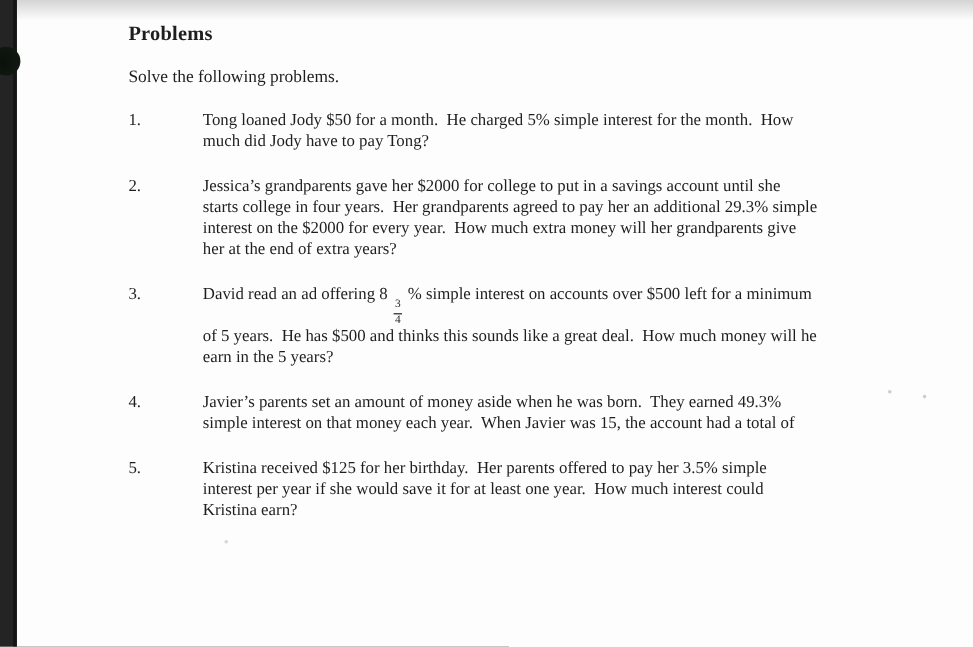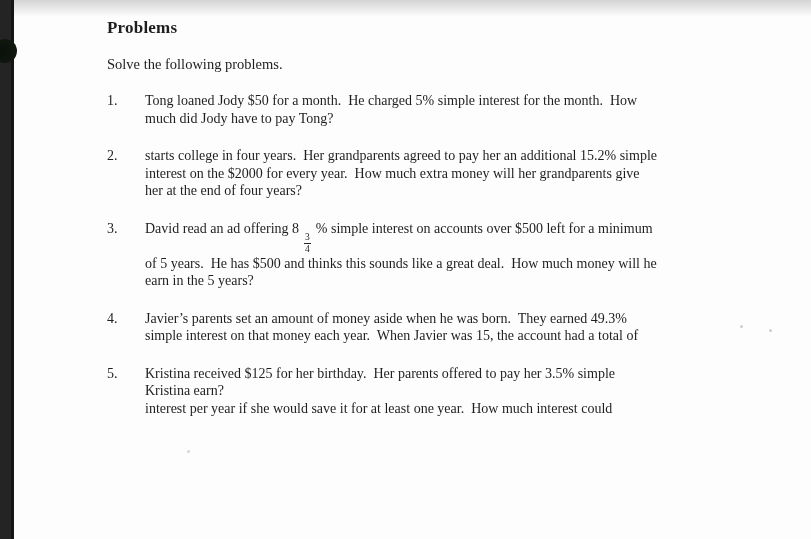--- a/index.html
+++ b/index.html
@@ -51,20 +51,21 @@
     margin-bottom:20px;
   }
   .pnum{
     flex:none;width:38px;
     font-size:14px;line-height:17.5px;
   }
   .pbody{flex:1 1 auto;}
   .line{
     font-size:14px;line-height:17.5px;
     white-space:pre;
+    margin-left:24px;
   }
   .frac{
     display:inline-flex;flex-direction:column;align-items:center;
     vertical-align:-7px;line-height:1;font-size:9.5px;
     margin:0 1px;
   }
   .frac .num{border-bottom:1px solid #222;padding:0 1.5px 1px;}
   .frac .den{padding-top:1px;}
   .speck{
     position:absolute;width:3px;height:3px;border-radius:50%;
@@ -88,23 +89,24 @@
         <div class="problem">
           <div class="pnum">1.</div>
           <div class="pbody">
             <div class="line">Tong loaned Jody $50 for a month.  He charged 5% simple interest for the month.  How</div>
             <div class="line">much did Jody have to pay Tong?</div>
           </div>
         </div>
         <div class="problem">
           <div class="pnum">2.</div>
           <div class="pbody">
-            <div class="line">starts college in four years.  Her grandparents agreed to pay her an additional 15.2% simple</div>
+            <div class="line">Jessica’s grandparents gave her $2000 for college to put in a savings account until she</div>
+            <div class="line">starts college in four years.  Her grandparents agreed to pay her an additional 29.3% simple</div>
             <div class="line">interest on the $2000 for every year.  How much extra money will her grandparents give</div>
-            <div class="line">her at the end of four years?</div>
+            <div class="line">her at the end of extra years?</div>
           </div>
         </div>
         <div class="problem">
           <div class="pnum">3.</div>
           <div class="pbody">
             <div class="line">David read an ad offering 8 <span class="frac"><span class="num">3</span><span class="den">4</span></span> % simple interest on accounts over $500 left for a minimum</div>
             <div class="line">of 5 years.  He has $500 and thinks this sounds like a great deal.  How much money will he</div>
             <div class="line">earn in the 5 years?</div>
           </div>
         </div>
@@ -112,22 +114,22 @@
           <div class="pnum">4.</div>
           <div class="pbody">
             <div class="line">Javier’s parents set an amount of money aside when he was born.  They earned 49.3%</div>
             <div class="line">simple interest on that money each year.  When Javier was 15, the account had a total of</div>
           </div>
         </div>
         <div class="problem">
           <div class="pnum">5.</div>
           <div class="pbody">
             <div class="line">Kristina received $125 for her birthday.  Her parents offered to pay her 3.5% simple</div>
+            <div class="line">interest per year if she would save it for at least one year.  How much interest could</div>
             <div class="line">Kristina earn?</div>
-            <div class="line">interest per year if she would save it for at least one year.  How much interest could</div>
           </div>
         </div>
       </div>
     <div class="speck s1"></div>
     <div class="speck s2"></div>
     <div class="speck s3"></div>
   </div>
 </div>
 
 </body></html>

